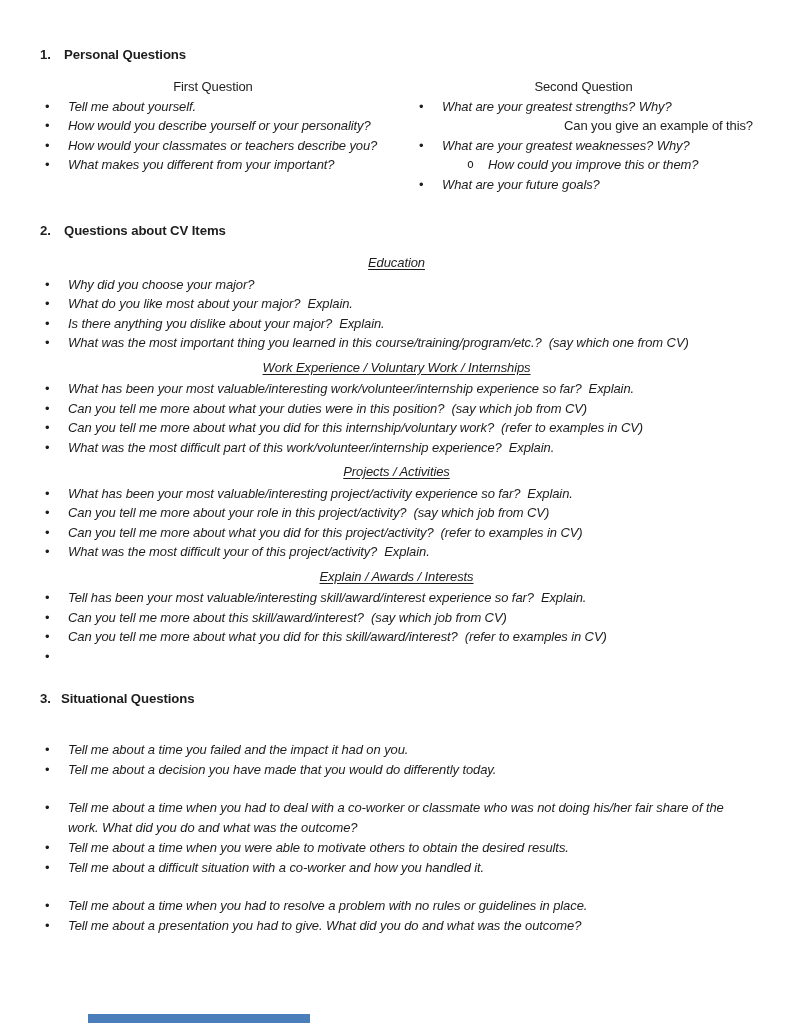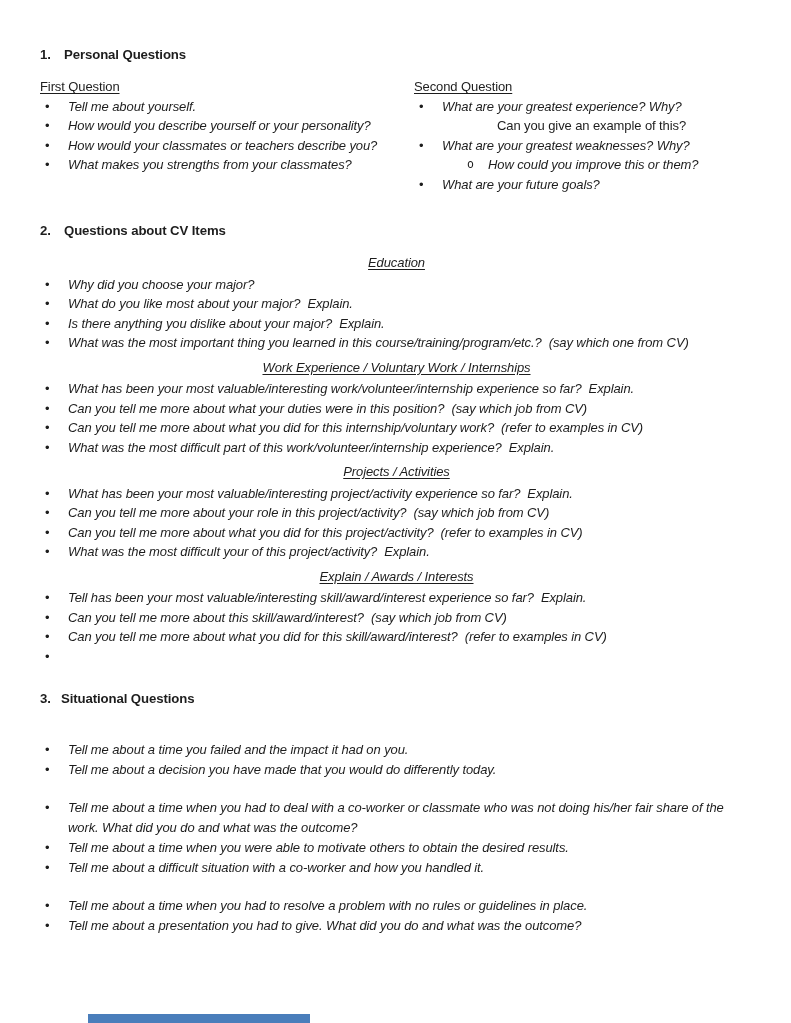--- a/index.html
+++ b/index.html
@@ -30,37 +30,36 @@
     margin:5px 0 2px 0;
     font-style:italic;
   }
   #sec2-groups .group-heading:first-child{margin-top:14px;}
 
   
   .two-col{display:flex;margin-top:14px;}
   .col-left{width:346px;flex:none;}
   .col-right{flex:1;margin-left:28px;}
   .col-heading{
-    text-align:left;
-    text-decoration:underline;
+    text-align:center;
     text-underline-offset:2px;
     line-height:19.5px;
   }
 
   
   .b-row{display:flex;padding-left:5px;line-height:19.5px;}
   .b-glyph{flex:0 0 23px;}
   .b-text{white-space:pre-wrap;font-style:italic;}
   .b-row.sub{padding-left:53px;}
   .b-glyph.sub{
     flex:0 0 21px;
     font-family:"DejaVu Sans Mono",monospace;
     font-size:11.5px;
   }
-  .cont-line{margin-left:83px;line-height:19.5px;white-space:pre-wrap;}
+  .cont-line{margin-left:83px;line-height:19.5px;white-space:pre-wrap;text-align:right;}
 
   #sec2{margin-top:28px;}
   #sec3{margin-top:24px;}
   #sec3-groups > .s3-group{margin-top:18px;}
   #sec3-groups > .s3-group:first-child{margin-top:33px;}
   #sec3-groups .b-row{line-height:20px;}
 
   
   .bottom-bar{
     position:absolute;
@@ -90,30 +89,30 @@
               <div class="b-row">
                 <span class="b-glyph">•</span>
                 <span class="b-text">How would you describe yourself or your personality?</span>
               </div>
               <div class="b-row">
                 <span class="b-glyph">•</span>
                 <span class="b-text">How would your classmates or teachers describe you?</span>
               </div>
               <div class="b-row">
                 <span class="b-glyph">•</span>
-                <span class="b-text">What makes you strengths from your classmates?</span>
+                <span class="b-text">What makes you different from your important?</span>
               </div>
             </div>
         </div>
         <div class="col-right">
           <div class="col-heading">Second Question</div>
           <div id="s1-right-list">
               <div class="b-row">
                 <span class="b-glyph">•</span>
-                <span class="b-text">What are your greatest experience? Why?</span>
+                <span class="b-text">What are your greatest strengths? Why?</span>
               </div>
               <div class="cont-line">Can you give an example of this?</div>
               <div class="b-row">
                 <span class="b-glyph">•</span>
                 <span class="b-text">What are your greatest weaknesses? Why?</span>
               </div>
               <div class="b-row sub">
                 <span class="b-glyph sub">o</span>
                 <span class="b-text">How could you improve this or them?</span>
               </div>

